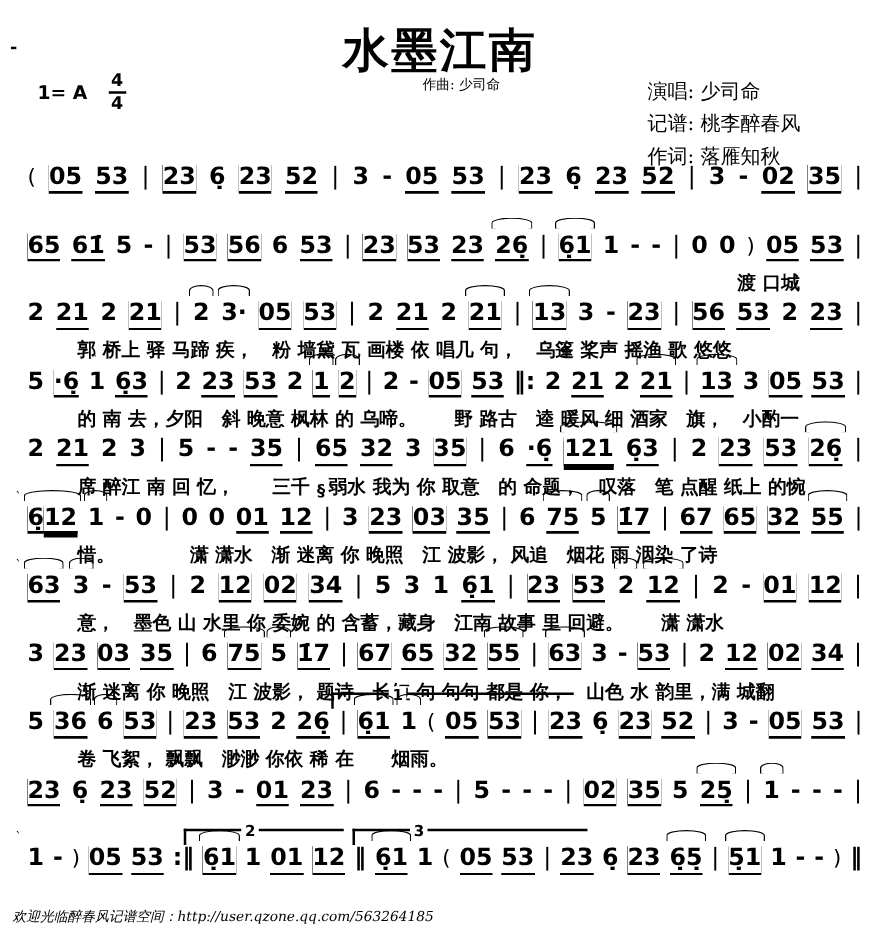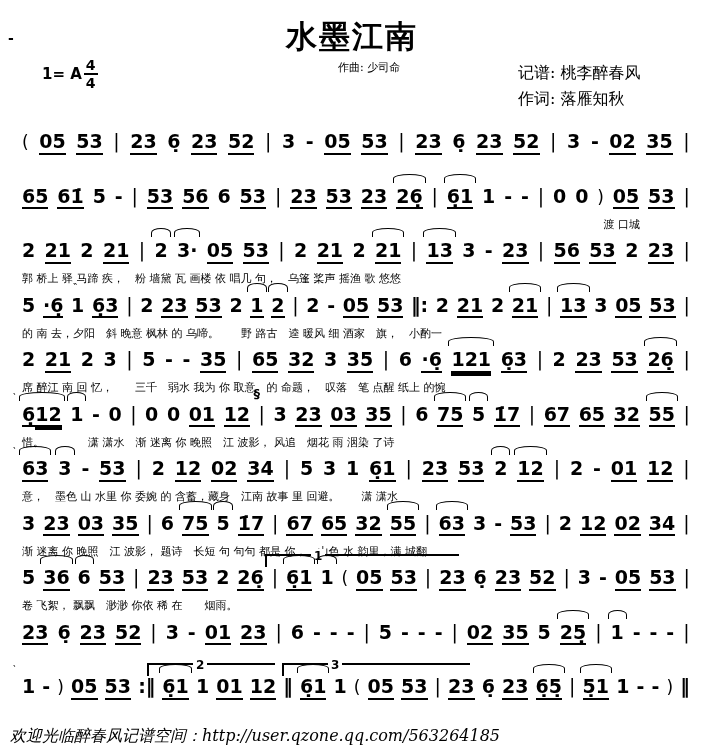--- a/index.html
+++ b/index.html
@@ -1,22 +1,22 @@
 <!DOCTYPE html>
 <html><head>
 <meta charset="utf-8">
 <style>
   html,body{margin:0;padding:0;background:#fff;}
   .page{position:relative;width:704px;height:754px;background:#ffffff;color:#000;
         font-family:"DejaVu Sans",sans-serif;overflow:hidden;}
   .corner-dash{position:absolute;left:8px;top:30px;font-size:14px;font-weight:bold;}
   .title{position:absolute;left:0;right:0;top:16px;text-align:center;
-         font-family:"DejaVu Serif",serif;font-weight:bold;font-size:31px;letter-spacing:2px;}
-  .keysig{position:absolute;left:42px;top:58px;font-size:15px;font-weight:bold;
-          display:flex;align-items:center;gap:2px;}
+         font-family:"DejaVu Serif",serif;font-weight:bold;font-size:37px;letter-spacing:2px;}
+  .keysig{position:absolute;left:30px;top:58px;font-size:15px;font-weight:bold;
+          display:flex;align-items:center;gap:17px;}
   .fraction{display:inline-block;text-align:center;line-height:1;font-size:14px;font-weight:bold;}
   .fraction .top{display:block;border-bottom:2px solid #000;padding:0 2px 1px;}
   .fraction .bot{display:block;padding-top:1px;}
   .credit-composer{position:absolute;left:338px;top:60px;font-family:"DejaVu Serif",serif;font-size:11px;}
   .credit-col{position:absolute;left:518px;top:60px;font-family:"DejaVu Serif",serif;font-size:16px;line-height:26px;}
   .credit-col div{white-space:nowrap;}
   .score{position:absolute;left:22px;top:130px;width:668px;}
   .system{position:relative;height:54.5px;}
   .notes{display:flex;justify-content:space-between;align-items:baseline;
          font-weight:bold;font-size:19px;height:27px;}
@@ -25,47 +25,48 @@
   .u2{box-shadow:0 2px 0 0 #000,0 5px 0 0 #000;}
   .bar{font-weight:normal;font-size:19px;}
   .end{font-weight:bold;}
   .paren{font-weight:normal;font-size:17px;}
   .grp{display:inline-flex;}
   .tie::before{content:'';position:absolute;left:-3px;right:-3px;top:-11px;height:8px;
                border:1.6px solid #000;border-bottom:none;border-radius:100% 100% 0 0;}
   .grace::after{content:'\2035';position:absolute;top:-12px;left:-9px;font-size:11px;font-weight:normal;}
   .orn::after{content:'\2036';position:absolute;top:-13px;left:2px;font-size:11px;font-weight:normal;}
   .segno::after{content:'\00A7';position:absolute;top:-17px;left:-5px;font-size:13px;font-weight:bold;}
-  .lyrics{margin-top:5px;font-size:11px;white-space:pre;font-weight:400;}
+  .lyrics{margin-top:5px;font-size:15px;white-space:pre;font-weight:700;margin-left:40px;}
   .lyrics.right{text-align:right;padding-right:50px;}
   .volta{position:absolute;top:-12px;height:11px;border-top:2px solid #000;border-left:2px solid #000;}
   .volta-label{position:absolute;top:-7px;left:44px;background:#fff;padding:0 3px;
                font-size:12px;font-weight:bold;}
   .footer{position:absolute;left:10px;top:726px;font-family:"DejaVu Serif",serif;
-          font-size:16px;font-style:italic;white-space:nowrap;}
+          font-size:11px;font-style:italic;white-space:nowrap;}
 </style>
 </head>
 <body>
 
 <div class="page">
   <div class="corner-dash">-</div>
 
   <div class="title">水墨江南</div>
 
   <div class="keysig">
     <span>1= A</span>
     <span class="fraction">
       <span class="top">4</span>
       <span class="bot">4</span>
     </span>
   </div>
 
   <div class="credit-composer">作曲: 少司命</div>
 
   <div class="credit-col">
+    <div>演唱: 少司命</div>
     <div>记谱: 桃李醉春风</div>
     <div>作词: 落雁知秋</div>
   </div>
 
   <div class="score" id="score">
       <div class="system">
         <div class="notes">
           <span class="tk paren">(</span>
           <span class="tk u1">05</span>
           <span class="tk u1">53</span>

